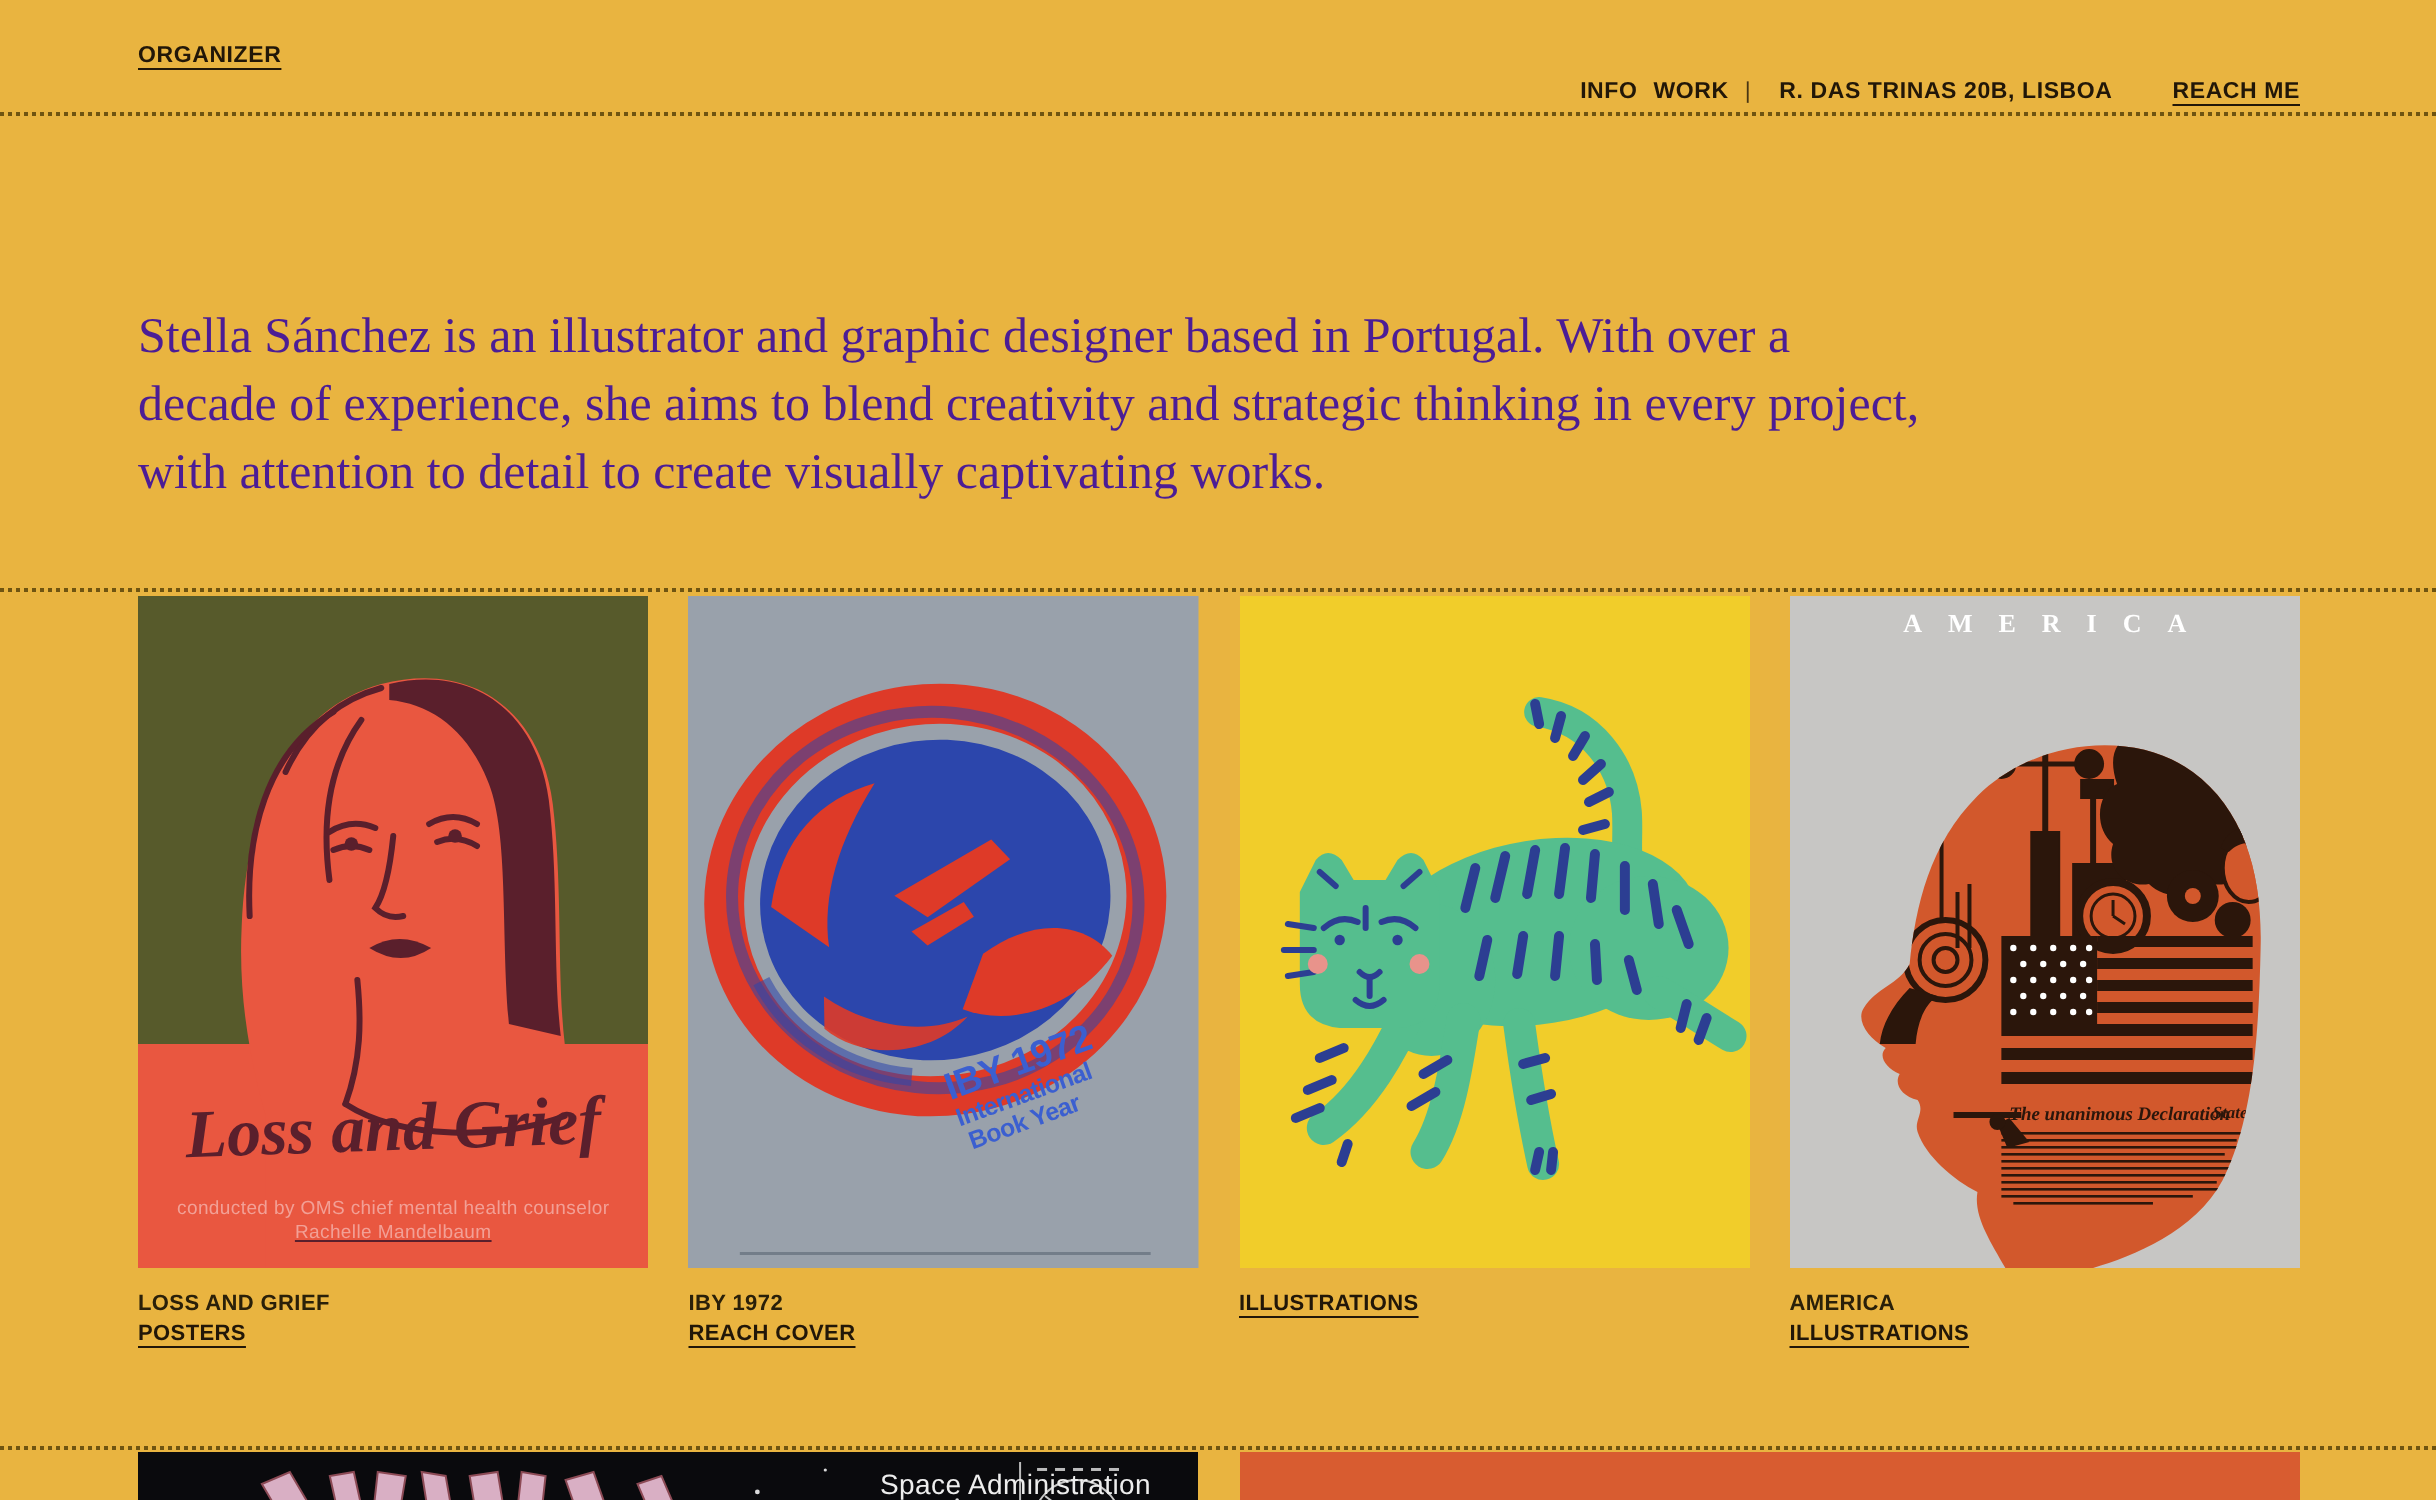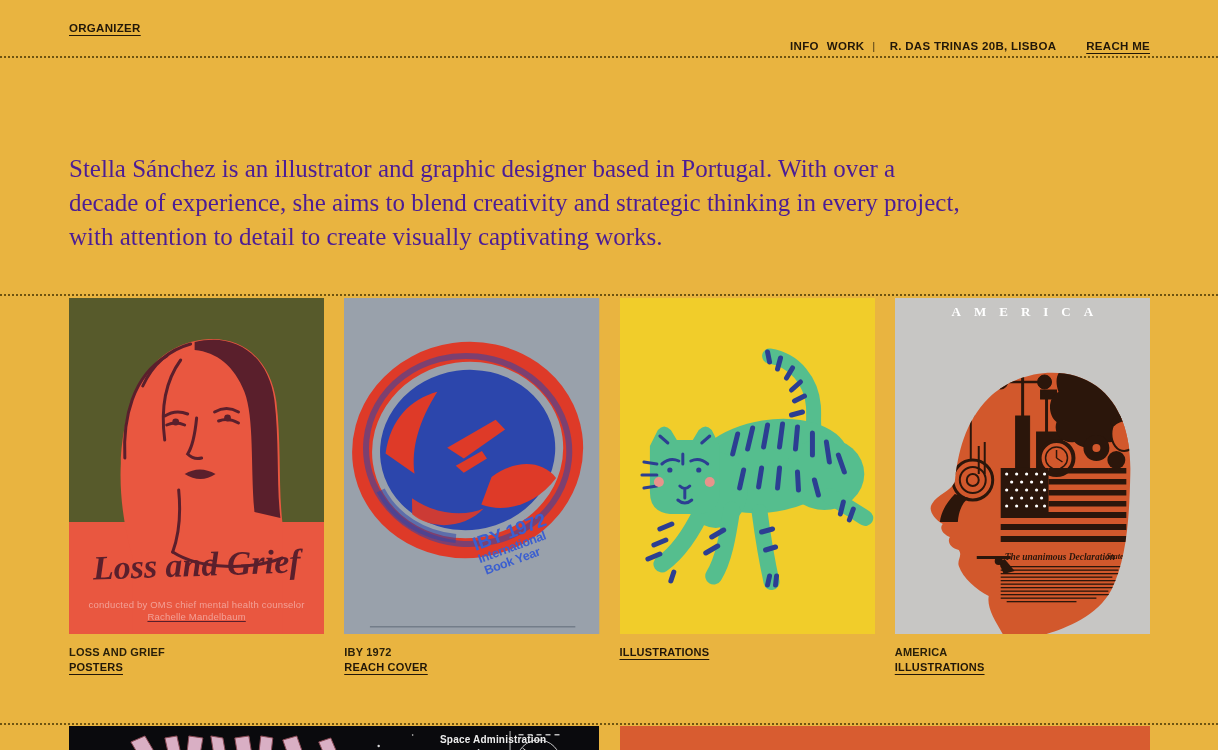--- a/index.html
+++ b/index.html
@@ -39,21 +39,21 @@
   .ovl { position:absolute; pointer-events:none; }
   .p1-title { left:0; right:0; top:248px; text-align:center; font-family:"Liberation Serif", serif;
               font-style:italic; font-weight:700; font-size:34px; color:#5A1F2C; transform:rotate(-2deg); }
   .p1-cap { left:0; right:0; text-align:center; font-size:9.5px; color:#F2A096; letter-spacing:.2px; }
   .p1-cap1 { top:301px; } .p1-cap2 { top:313px; text-decoration:underline; text-decoration-color:#5A1F2C;text-align:center; }
   .p2-text { left:126px; top:238px; transform:rotate(-20deg); transform-origin:left top;
              color:#3B5FD0; font-weight:700; letter-spacing:-.3px; line-height:1.02; }
   .p2-l1 { font-size:19px; } .p2-l2,.p2-l3 { font-size:12.5px; } .p2-l3 { margin-left:2px; }
   .p4-title { left:0; right:0; top:6px; text-align:center; font-family:"Liberation Serif", serif;
               font-weight:700; font-size:13px; color:#FFFFFF; letter-spacing:13px; text-indent:13px; }
-  .space-credit { left:371px; top:8px; font-size:10px; color:#EDEDED; letter-spacing:.2px; font-weight:700; }
+  .space-credit { left:371px; top:8px; font-size:14px; color:#EDEDED; letter-spacing:.2px; font-weight:400; }
   .art-wide { position:relative; width:100%; height:200px; overflow:hidden; }
   .art-orange { width:100%; height:200px; background:#D85C30; }
 </style>
 </head>
 <body>
 
 <div class="page">
 
   <div class="header">
     <a href="#" class="logo">ORGANIZER</a>

